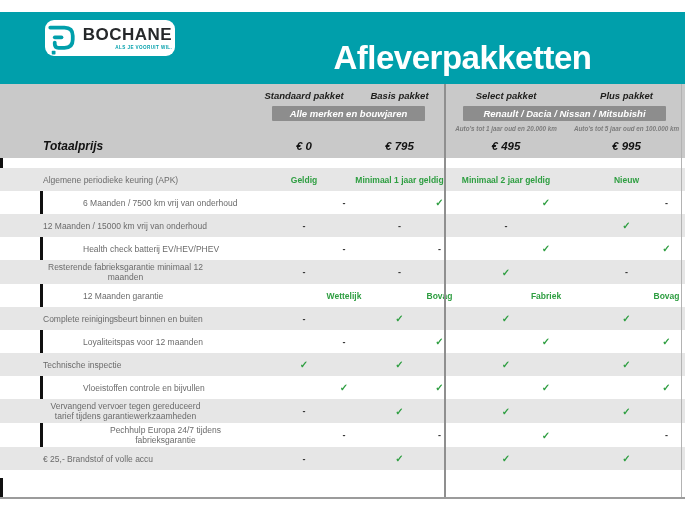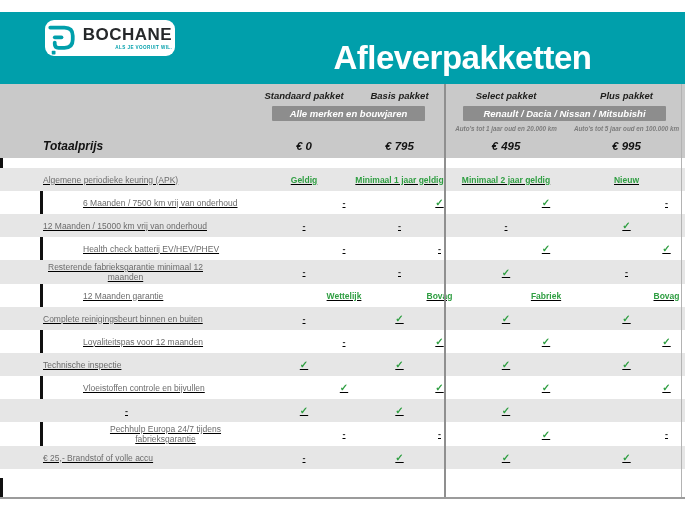--- a/index.html
+++ b/index.html
@@ -55,21 +55,21 @@
   .notes .cell { font-size:6.3px; font-weight:700; color:#7c7c7c; }
   .pricerow { height:25px; margin-top:0; }
   .pricerow .rlabel { font-size:12px; font-weight:700; color:#121212; }
   .price { font-size:11.5px; font-weight:700; color:#121212; }
   
   .white-gap {
     position:absolute; left:0; top:158px; width:685px; height:10px;
     background:#ffffff; box-shadow:inset 3px 0 0 #101010;
   }
   .rows-wrap { position:absolute; left:0; top:168px; width:685px; }
-  .frow { min-height:23px;text-decoration:underline; }
+  .frow { min-height:23px; }
   .frow.shaded { background:#e6e6e6; }
   .frow.plain { background:#ffffff; box-shadow:inset 3px 0 0 #101010;margin-left:40px; }
   .frow .rlabel { font-size:8.5px; color:#6b6b6b; line-height:10px; padding-top:2px; padding-bottom:2px; }
   .val.gtext { font-size:8.5px; font-weight:700; color:#2e9e41; }
   .val.check { font-size:10px; font-weight:700; color:#2e9e41; }
   .val.dash  { font-size:9px; font-weight:700; color:#333333; }
   .empty-row {
     position:absolute; left:0; top:478px; width:685px; height:19px;
     background:#ffffff; box-shadow:inset 3px 0 0 #101010;
   }
@@ -199,20 +199,21 @@
         <div class="cell val check">✓</div>
       </div>
       <div class="grid frow plain">
         <div class="cell rlabel">Vloeistoffen controle en bijvullen</div>
         <div class="cell val check">✓</div>
         <div class="cell val check">✓</div>
         <div class="cell val check">✓</div>
         <div class="cell val check">✓</div>
       </div>
       <div class="grid frow shaded">
+        <div class="cell rlabel">Vervangend vervoer tegen gereduceerd tarief tijdens garantiewerkzaamheden</div>
         <div class="cell val dash">-</div>
         <div class="cell val check">✓</div>
         <div class="cell val check">✓</div>
         <div class="cell val check">✓</div>
       </div>
       <div class="grid frow plain">
         <div class="cell rlabel">Pechhulp Europa 24/7 tijdens fabrieksgarantie</div>
         <div class="cell val dash">-</div>
         <div class="cell val dash">-</div>
         <div class="cell val check">✓</div>

